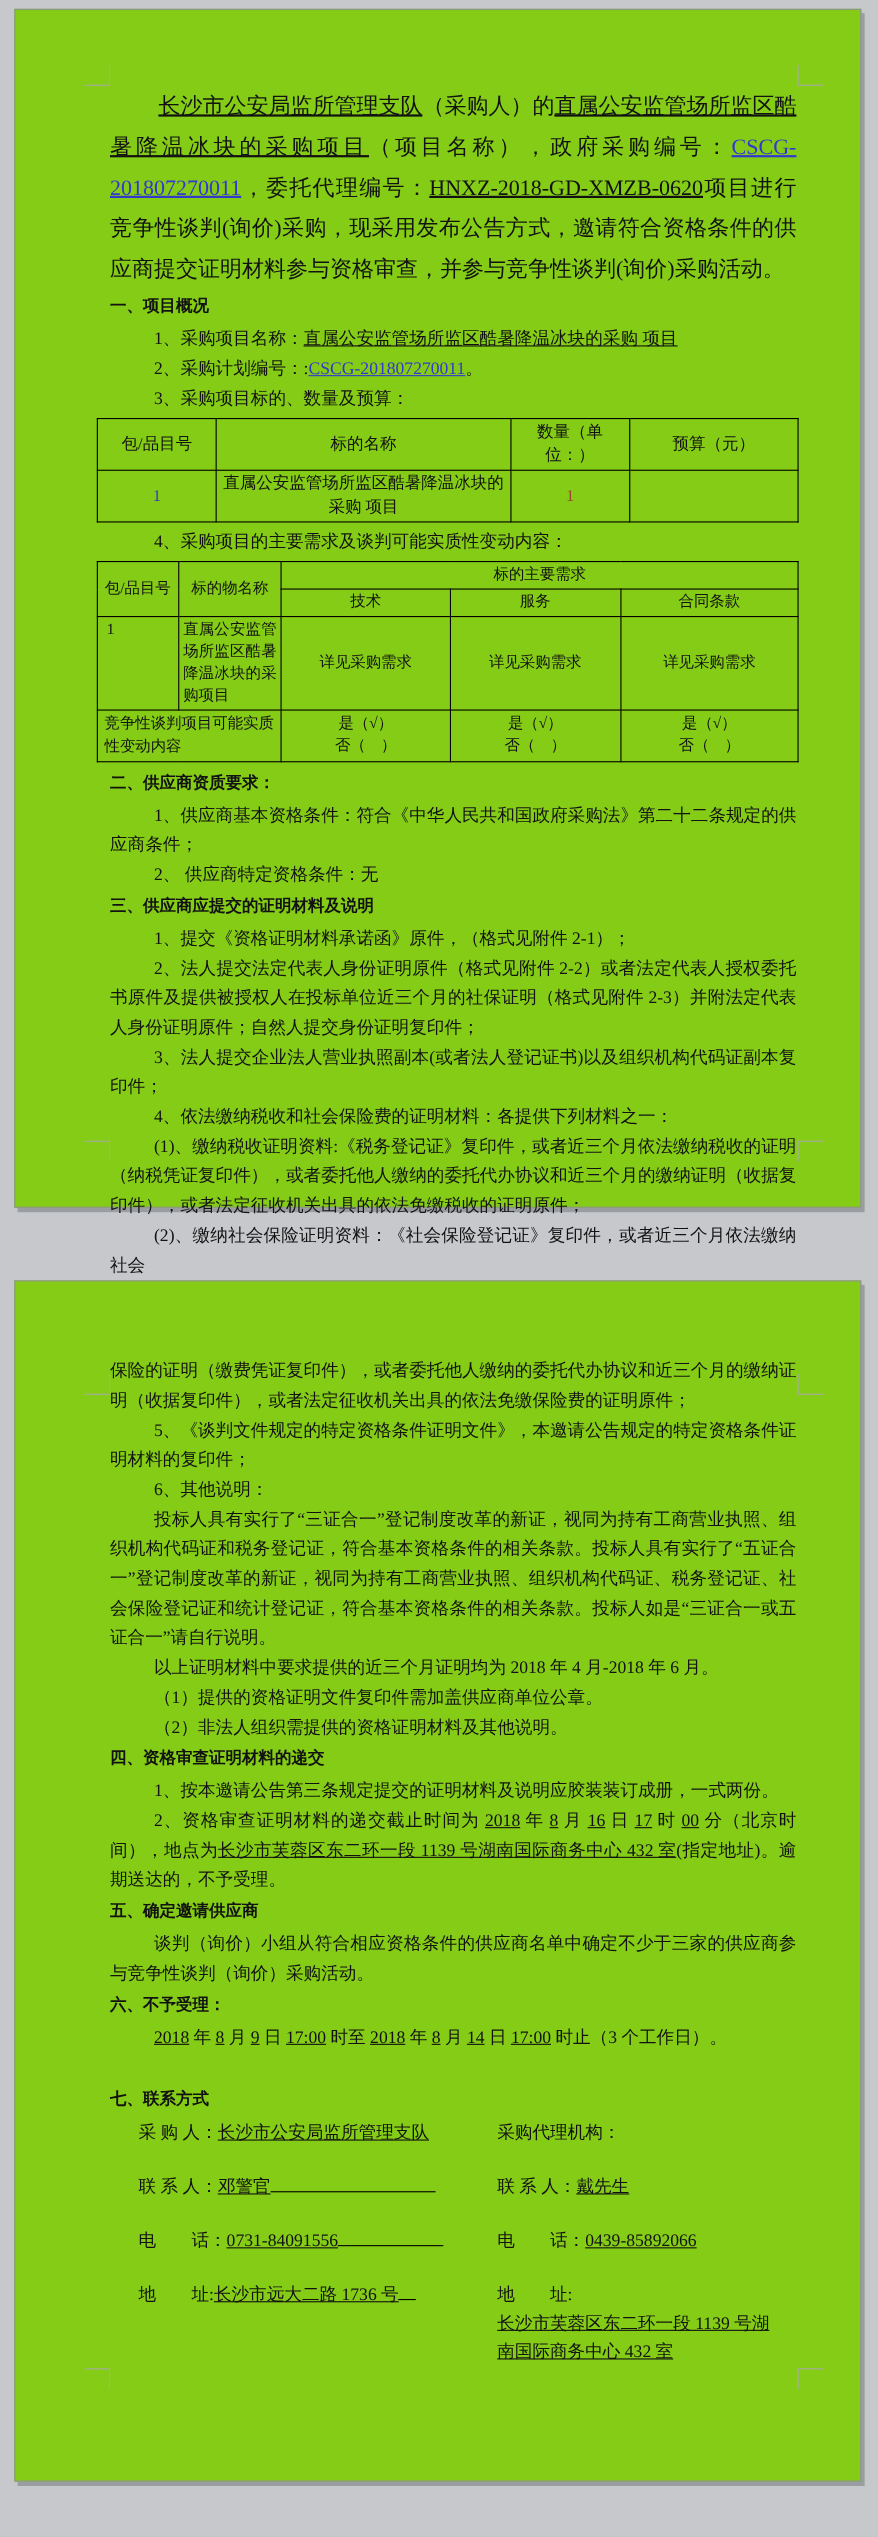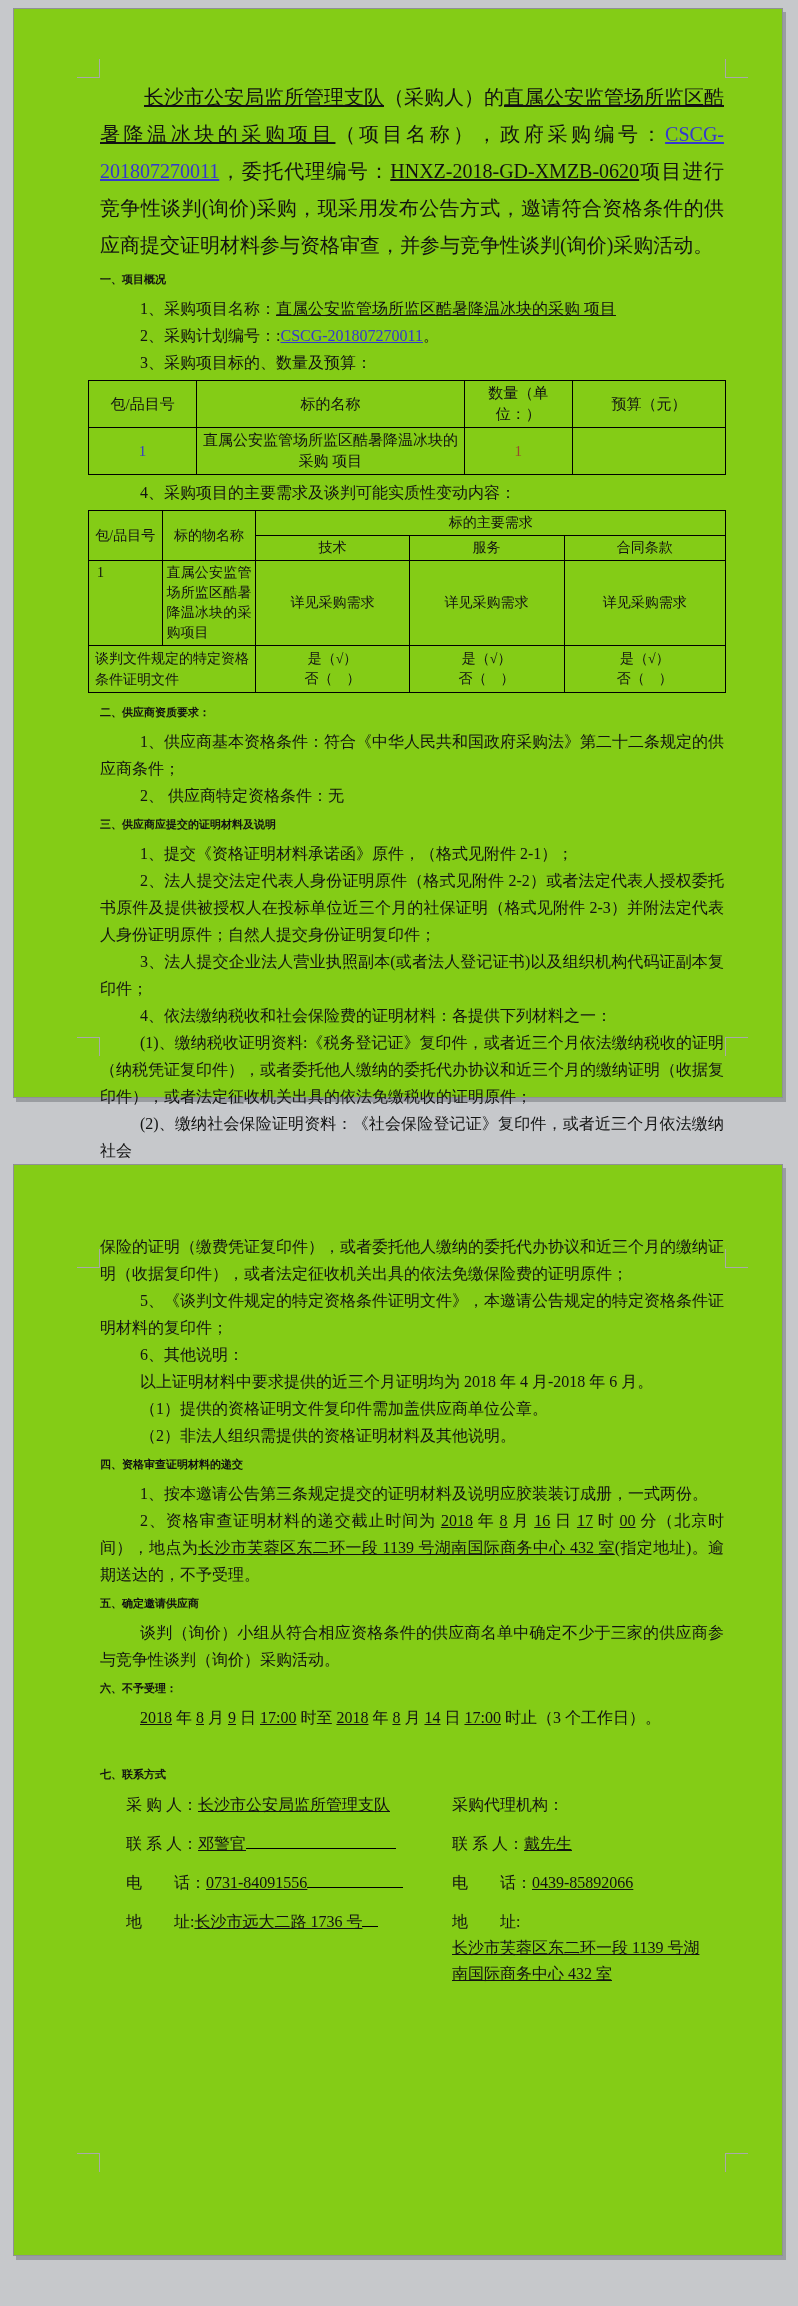--- a/index.html
+++ b/index.html
@@ -17,32 +17,32 @@
   .mark.tr{left:711px;top:50px;border-left-width:1px;border-bottom-width:1px}
   .mark.bl{left:63px;border-right-width:1px;border-top-width:1px}
   .mark.br{left:711px;border-left-width:1px;border-top-width:1px}
   #page1 .mark.bl,#page1 .mark.br{top:1028px}
   #page2 .mark.tl,#page2 .mark.tr{top:84px}
   #page2 .mark.bl,#page2 .mark.br{top:988px}
   p{margin:0}
   .intro{font-size:20px;line-height:37px;text-align:justify;text-indent:44px}
   .para{font-size:16px;line-height:27px;text-align:justify}
   .ind{text-indent:40px}
-  h3.sec{margin:0;font-size:11px;line-height:31px;font-weight:700}
+  h3.sec{margin:0;font-size:15px;line-height:31px;font-weight:700}
   table{border-collapse:collapse;table-layout:fixed;margin:4px 0 4px -12px}
   th,td{border:1px solid #000;font-weight:400;text-align:center;padding:2px 4px;vertical-align:middle}
   .t1{width:638px;font-size:15px}
   .t1 th,.t1 td{line-height:21px}
   .t2{width:638px;font-size:14px}
   .t2 th,.t2 td{line-height:20px}
   .t2 td.name{text-align:justify}
   .t2 td.cellno{vertical-align:top;text-align:left;padding-left:8px}
   .t2 td.footlabel{text-align:left;line-height:21px;padding-left:6px}
   .contact{display:flex;margin-top:2px;font-size:16px}
-  .ccol{display:flex;flex-direction:column;gap:13px}
+  .ccol{display:flex;flex-direction:column;gap:23px}
   .ccol.left{width:352px;padding-left:26px;box-sizing:border-box}
   .ccol.right{flex:1}
   .crow{line-height:26px}
   .clabel{white-space:pre}
   .cval{text-decoration:underline}
   .cval.block{display:inline-block;width:252px;vertical-align:top}
   .pad{display:inline-block;border-bottom:1px solid #000;height:15px}
   .vspace{height:28px}
 </style>
 </head>
@@ -109,21 +109,21 @@
           <th>合同条款</th>
         </tr>
         <tr>
           <td class="cellno">1</td>
           <td class="name">直属公安监管场所监区酷暑降温冰块的采购项目</td>
           <td>详见采购需求</td>
           <td>详见采购需求</td>
           <td>详见采购需求</td>
         </tr>
         <tr>
-          <td colspan="2" class="footlabel">谈判文件规定的特定资格条件证明文件</td>
+          <td colspan="2" class="footlabel">竞争性谈判项目可能实质性变动内容</td>
           <td>
             <div>是（√）</div>
             <div>否（　）</div>
           </td>
           <td>
             <div>是（√）</div>
             <div>否（　）</div>
           </td>
           <td>
             <div>是（√）</div>
@@ -150,20 +150,21 @@
   <section class="page" id="page2">
     <i class="mark tl"></i>
     <i class="mark tr"></i>
     <i class="mark bl"></i>
     <i class="mark br"></i>
     <div class="content">
 
       <p class="para">保险的证明（缴费凭证复印件），或者委托他人缴纳的委托代办协议和近三个月的缴纳证明（收据复印件），或者法定征收机关出具的依法免缴保险费的证明原件；</p>
       <p class="para ind">5、《谈判文件规定的特定资格条件证明文件》，本邀请公告规定的特定资格条件证明材料的复印件；</p>
       <p class="para ind">6、其他说明：</p>
+      <p class="para ind">投标人具有实行了“三证合一”登记制度改革的新证，视同为持有工商营业执照、组织机构代码证和税务登记证，符合基本资格条件的相关条款。投标人具有实行了“五证合一”登记制度改革的新证，视同为持有工商营业执照、组织机构代码证、税务登记证、社会保险登记证和统计登记证，符合基本资格条件的相关条款。投标人如是“三证合一或五证合一”请自行说明。</p>
       <p class="para ind">以上证明材料中要求提供的近三个月证明均为 2018 年 4 月-2018 年 6 月。</p>
       <p class="para ind">（1）提供的资格证明文件复印件需加盖供应商单位公章。</p>
       <p class="para ind">（2）非法人组织需提供的资格证明材料及其他说明。</p>
 
       <h3 class="sec">四、资格审查证明材料的递交</h3>
       <p class="para ind">1、按本邀请公告第三条规定提交的证明材料及说明应胶装装订成册，一式两份。</p>
       <p class="para ind"><span>2、资格审查证明材料的递交截止时间为 </span><span style="text-decoration: underline;">2018</span><span> 年 </span><span style="text-decoration: underline;">8</span><span> 月 </span><span style="text-decoration: underline;">16</span><span> 日 </span><span style="text-decoration: underline;">17</span><span> 时 </span><span style="text-decoration: underline;">00</span><span> 分（北京时间），地点为</span><span style="text-decoration: underline;">长沙市芙蓉区东二环一段 1139 号湖南国际商务中心 432 室</span><span>(指定地址)。逾期送达的，不予受理。</span></p>
 
       <h3 class="sec">五、确定邀请供应商</h3>
       <p class="para ind">谈判（询价）小组从符合相应资格条件的供应商名单中确定不少于三家的供应商参与竞争性谈判（询价）采购活动。</p>

